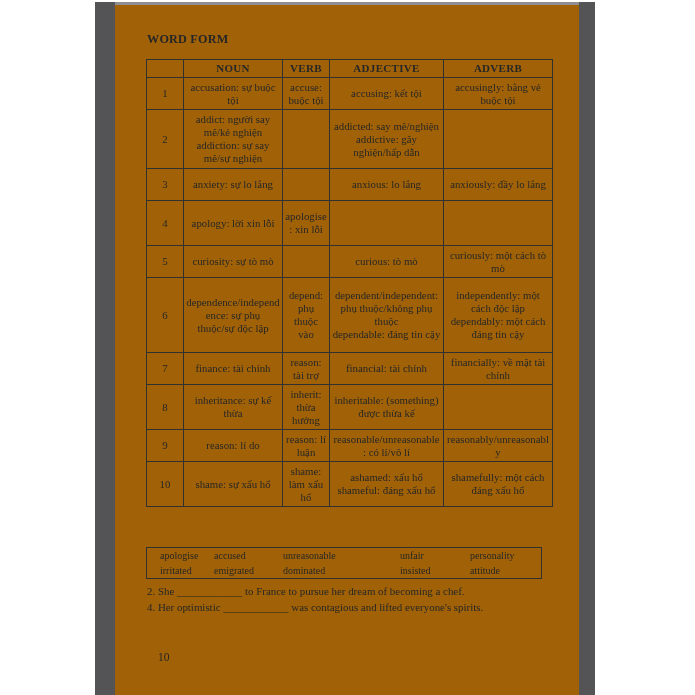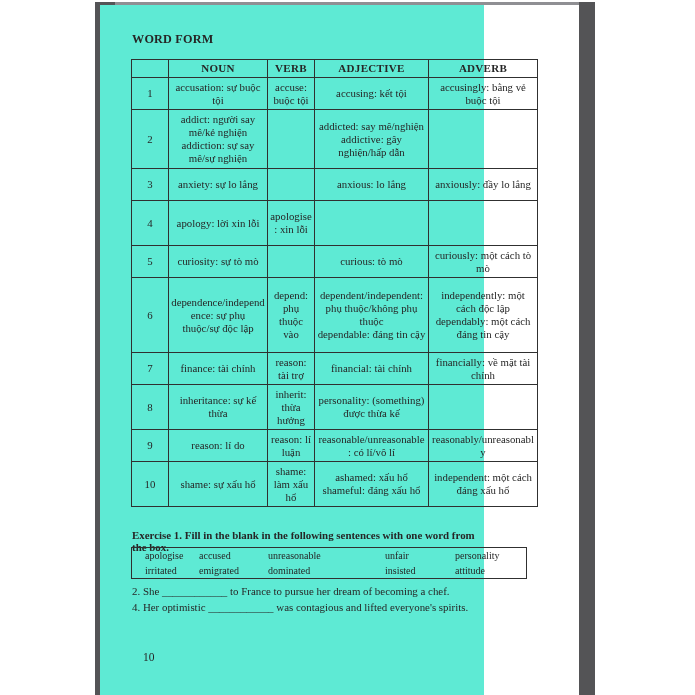--- a/index.html
+++ b/index.html
@@ -7,22 +7,22 @@
     width: 695px; height: 695px;
     position: relative; overflow: hidden;
     background: #ffffff;
     font-family: "Liberation Serif", serif;
     color: #262626;
   }
   .frame-top  { position:absolute; left:95px;  top:2px; width:499px; height:3px;  background:#8f8f93; }
   .frame-left { position:absolute; left:95px;  top:2px; width:20px;  height:693px; background:#545456; }
   .frame-right{ position:absolute; left:579px; top:2px; width:16px;  height:693px; background:#545456; }
   .doc {
-    position:absolute; left:100px; top:5px; width:384px; height:690px;
-    background:#5eead4;
+    position:absolute; left:115px; top:5px; width:464px; height:690px;
+    background:#a16207;
   }
   .doc-title {
     position:absolute; left:32px; top:27px;
     font-size:12.2px; font-weight:bold; letter-spacing:.2px;
   }
   .wf-table-wrap { position:absolute; left:31px; top:54px; }
   table.wf {
     border-collapse:collapse; table-layout:fixed; width:406px;
     font-size:10.8px; line-height:13px;
   }
@@ -142,43 +142,42 @@
           <td>7</td>
           <td>finance: tài chính</td>
           <td>reason: tài trợ</td>
           <td>financial: tài chính</td>
           <td>financially: về mặt tài chính</td>
         </tr>
         <tr class="h44">
           <td>8</td>
           <td>inheritance: sự kế thừa</td>
           <td>inherit: thừa hưởng</td>
-          <td>personality: (something) được thừa kế</td>
+          <td>inheritable: (something) được thừa kế</td>
           <td></td>
         </tr>
         <tr class="h30">
           <td>9</td>
           <td>reason: lí do</td>
           <td>reason: lí luận</td>
           <td>reasonable/unreasonable: có lí/vô lí</td>
           <td>reasonably/unreasonably</td>
         </tr>
         <tr class="h44">
           <td>10</td>
           <td>shame: sự xấu hổ</td>
           <td>shame: làm xấu hổ</td>
           <td>ashamed: xấu hổ
 shameful: đáng xấu hổ</td>
-          <td>independent: một cách đáng xấu hổ</td>
+          <td>shamefully: một cách đáng xấu hổ</td>
         </tr>
       </tbody>
     </table>
   </div>
 
-  <div class="vp-exercise">Exercise 1. Fill in the blank in the following sentences with one word from the box.</div>
 
   <div class="word-box">
     <span>apologise</span>
     <span>accused</span>
     <span>unreasonable</span>
     <span>unfair</span>
     <span>personality</span>
     <span>irritated</span>
     <span>emigrated</span>
     <span>dominated</span>

